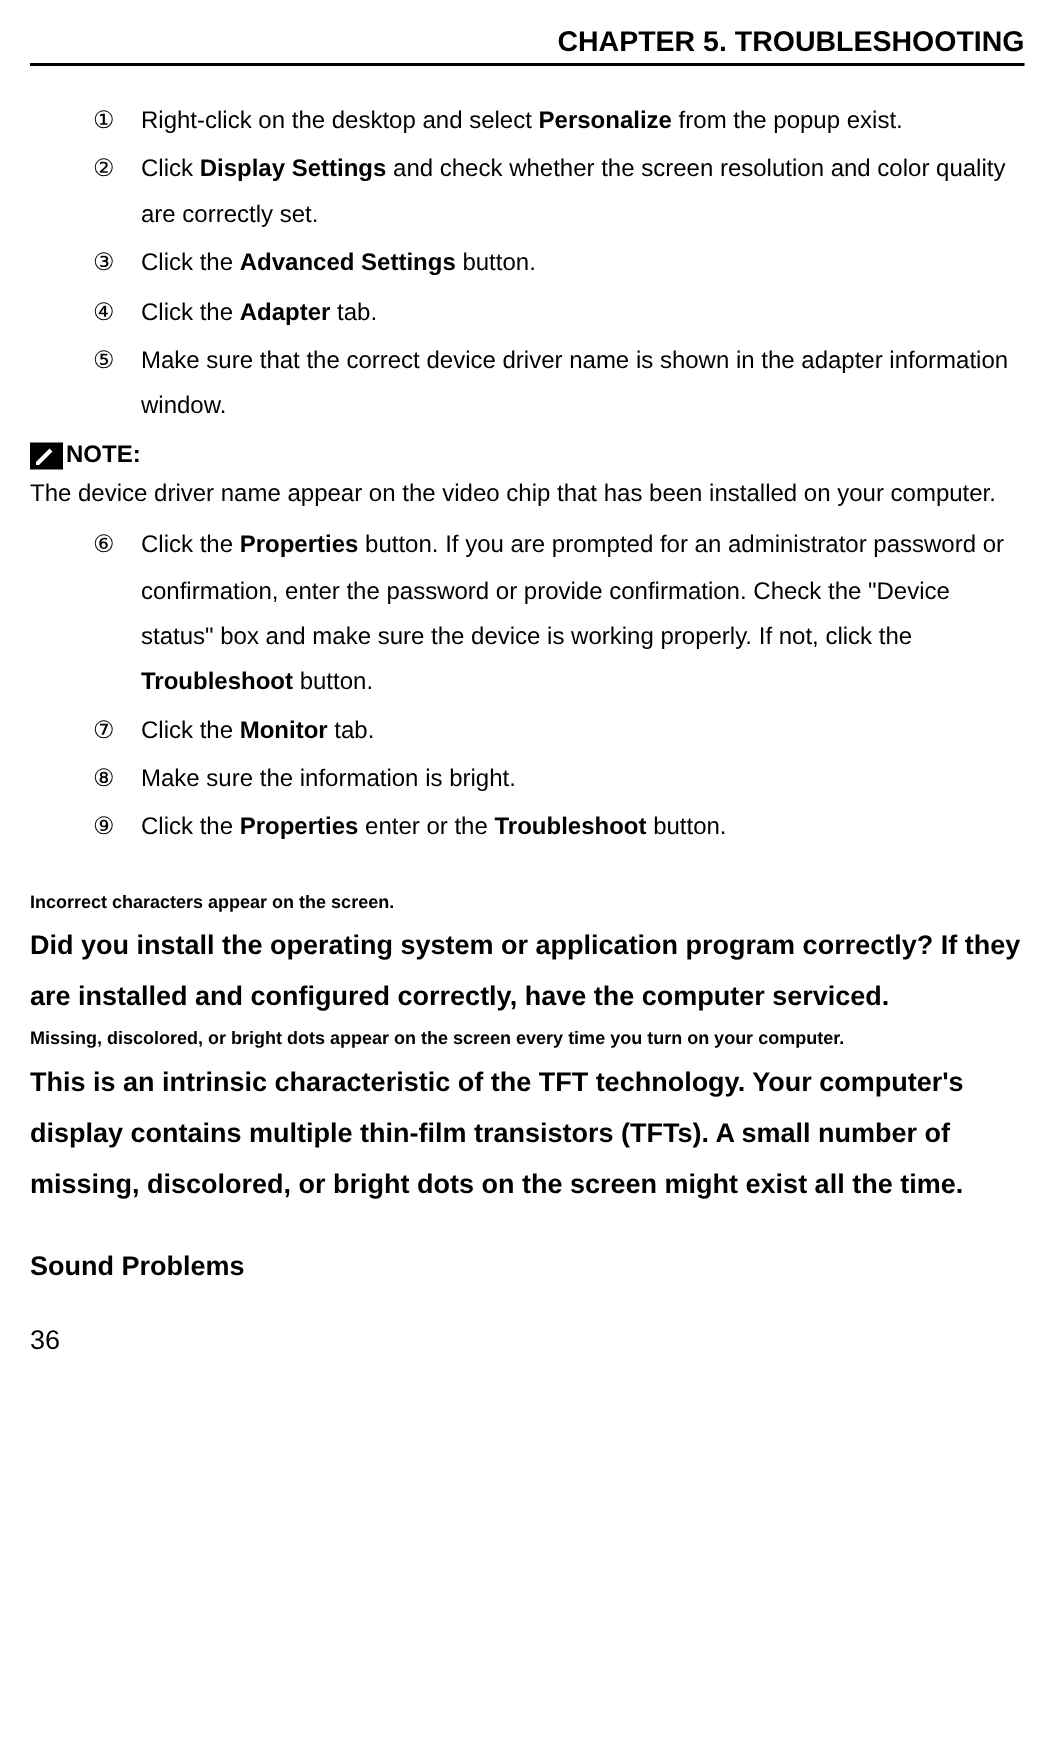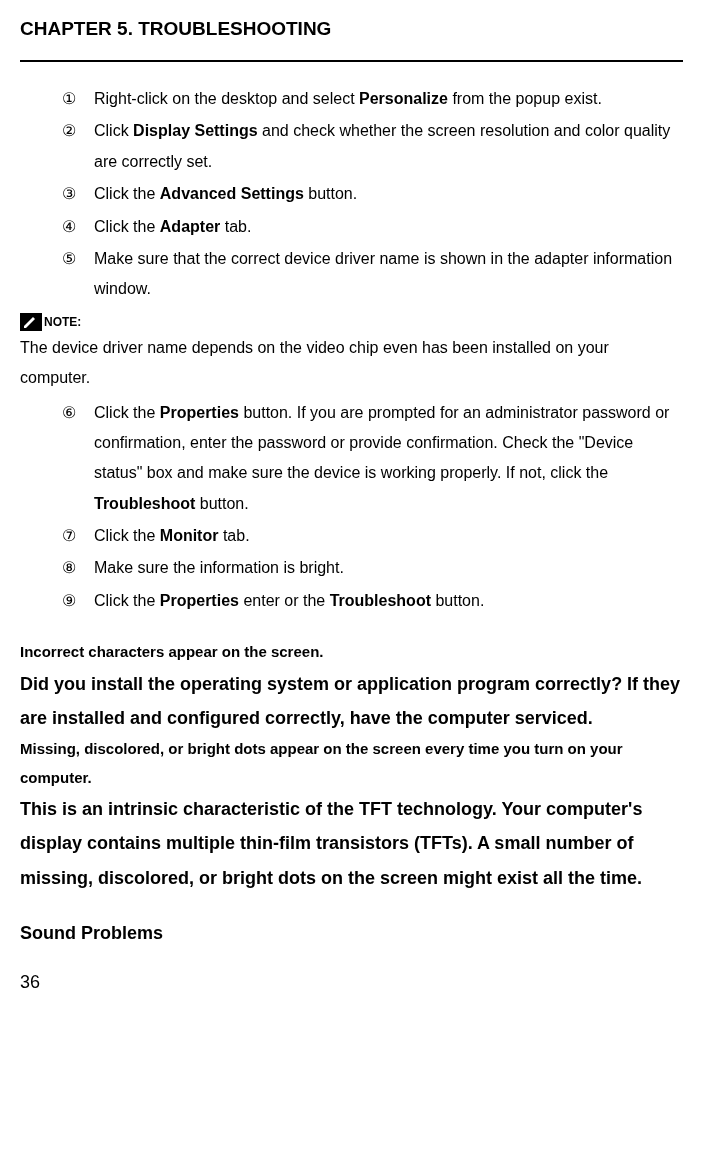--- a/index.html
+++ b/index.html
@@ -11,22 +11,23 @@
     width: 703px;
   }
   .page {
     padding: 18px 20px 20px 20px;
     box-sizing: border-box;
   }
   .chapter-header {
     font-size: 19px;
     font-weight: bold;
     border-bottom: 2px solid #000;
-    padding-bottom: 20px;
+    padding-bottom: 2px;
     margin-bottom: 22px;
+    text-align: right;
   }
   .ordered-list {
     margin: 0 0 8px 0;
     padding-left: 42px;
   }
   .ordered-list .item {
     display: flex;
     align-items: flex-start;
     margin-bottom: 2px;
     line-height: 1.9;
@@ -52,33 +53,33 @@
     height: 18px;
     background: #000;
     display: inline-flex;
     align-items: center;
     justify-content: center;
     margin-right: 2px;
   }
   .note-icon svg { display: block; }
   .note-label {
     font-weight: bold;
-    font-size: 12px;
+    font-size: 16px;
   }
   .note-body {
     font-size: 16px;
     line-height: 1.9;
     margin-bottom: 4px;
   }
   .section-block {
     margin-top: 22px;
   }
   .issue-heading {
     font-weight: bold;
-    font-size: 15px;
+    font-size: 12px;
     line-height: 1.9;
   }
   .issue-body {
     font-size: 18px;
     line-height: 1.9;
     font-weight: bold;
   }
   .section-title {
     font-weight: bold;
     font-size: 18px;
@@ -132,21 +133,21 @@
   </div>
 
   <div class="note-row">
     <span class="note-icon">
       <svg width="16" height="12" viewBox="0 0 16 12">
         <path d="M1 10 L10 1 L12 3 L3 12 L1 12 Z" fill="#fff"></path>
       </svg>
     </span>
     <span class="note-label">NOTE:</span>
   </div>
-  <div class="note-body">The device driver name depends on the video chip even has been installed on your computer.</div>
+  <div class="note-body">The device driver name appear on the video chip that has been installed on your computer.</div>
 
   <div class="ordered-list">
     <div class="item">
       <div class="marker">⑥</div>
       <div class="text">
         <span>Click the </span><span class="bold">Properties</span><span> button. If you are prompted for an administrator password or confirmation, enter the password or provide confirmation. Check the "Device status" box and make sure the device is working properly. If not, click the </span><span class="bold">Troubleshoot</span><span> button.</span>
       </div>
     </div>
     <div class="item">
       <div class="marker">⑦</div>

